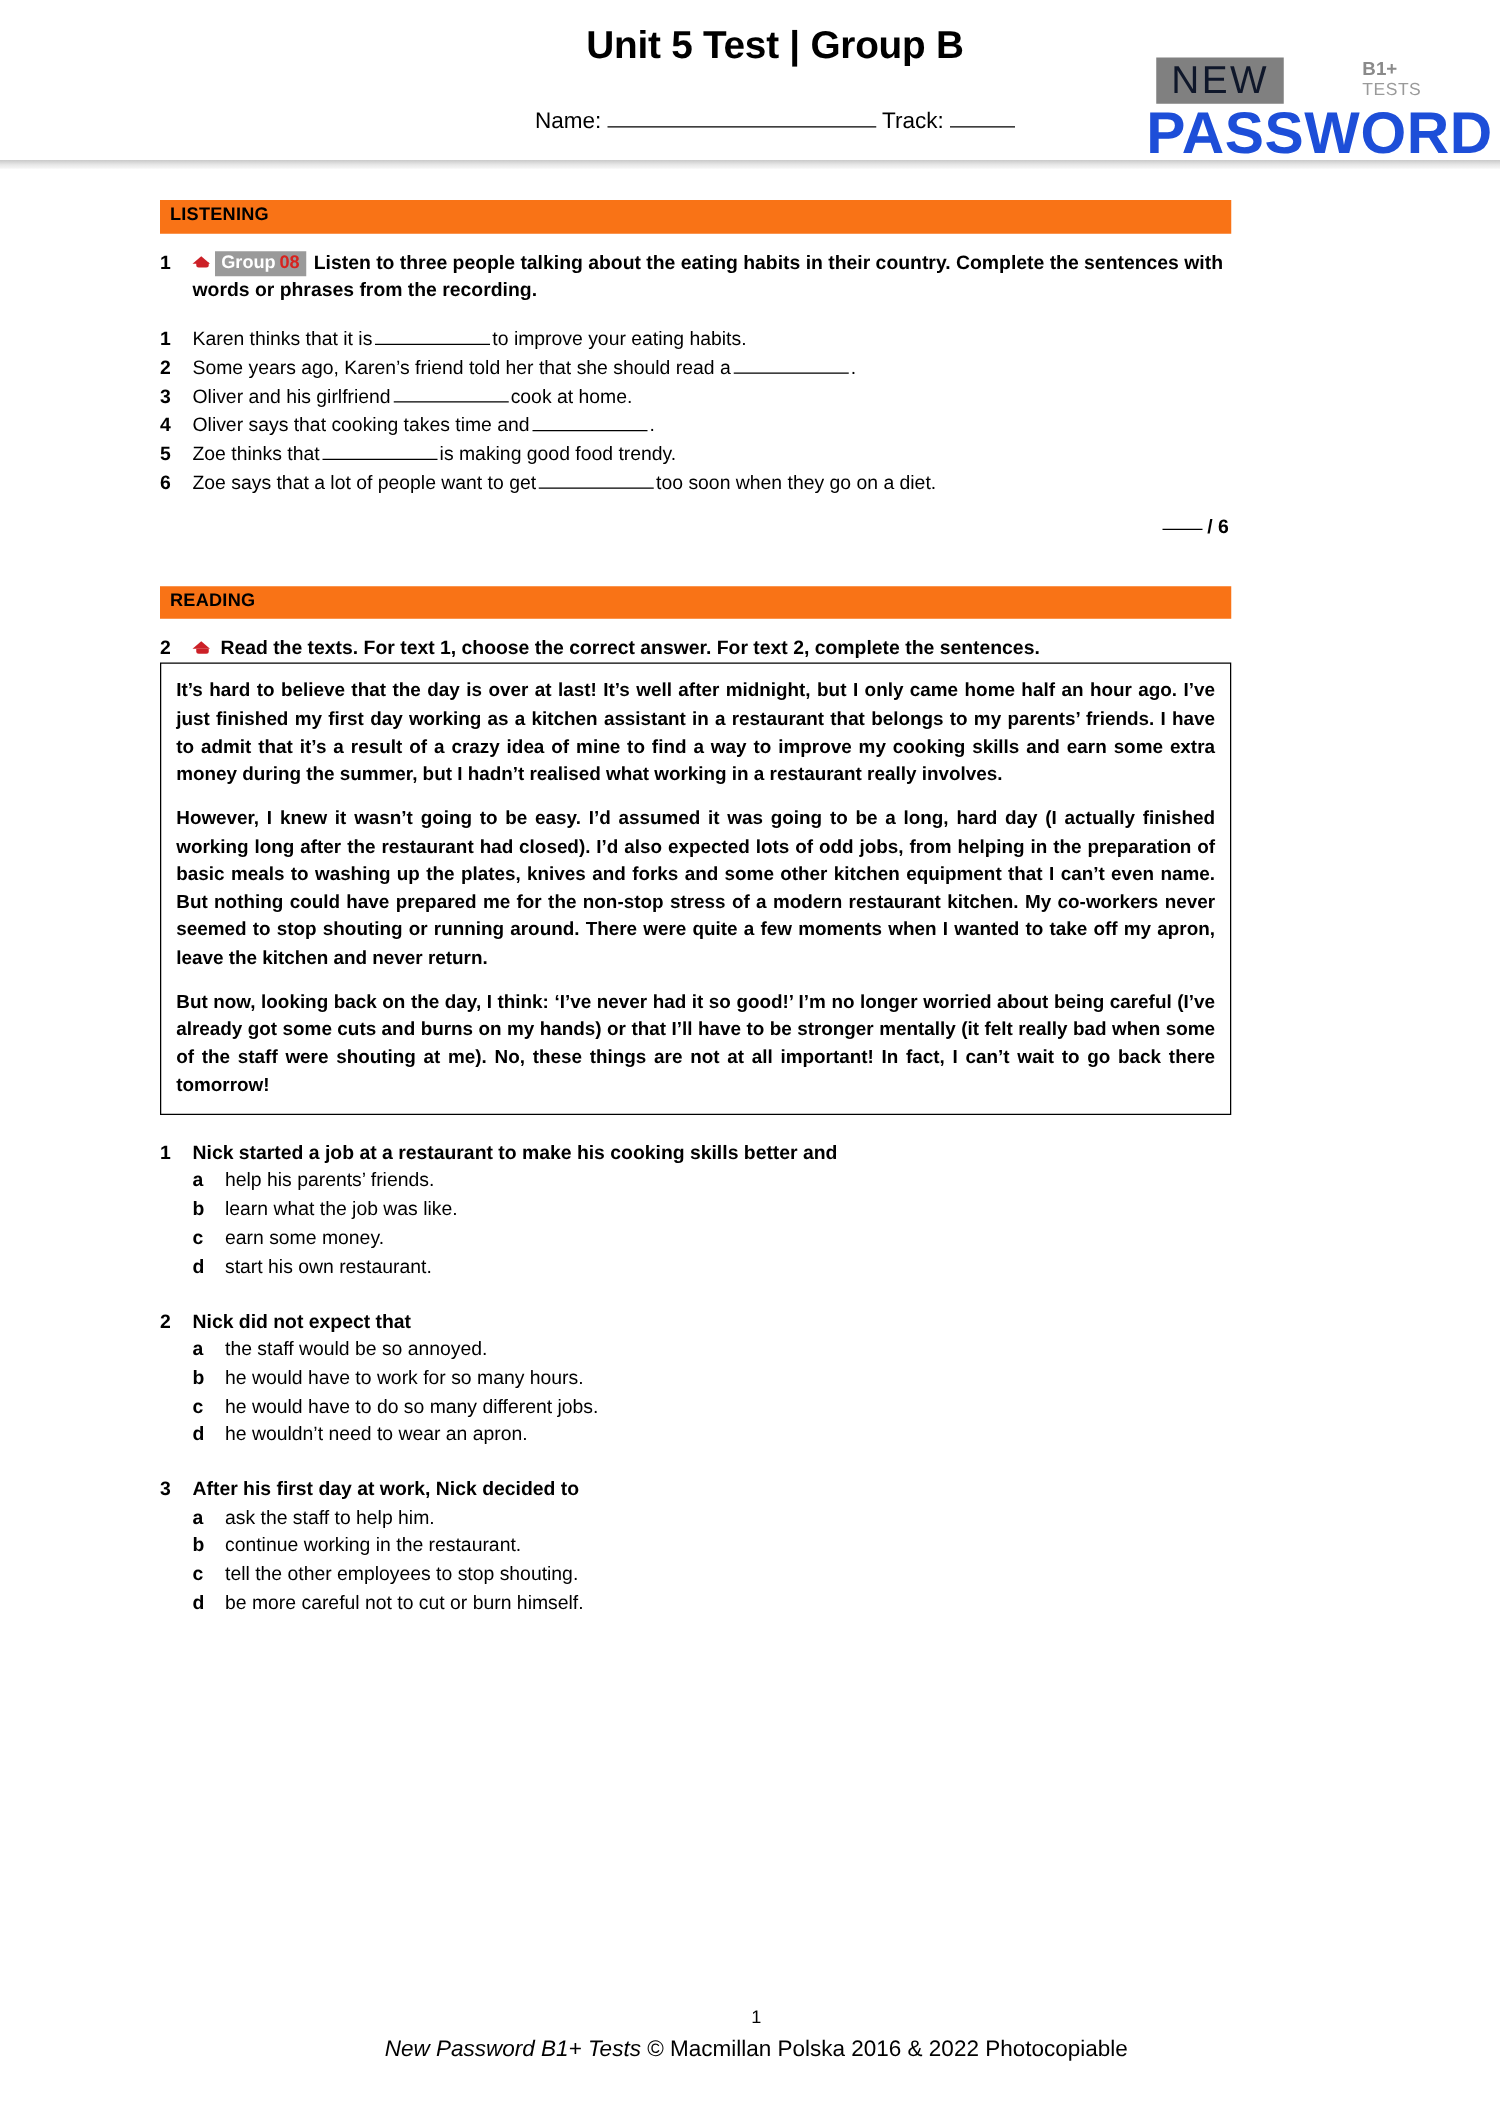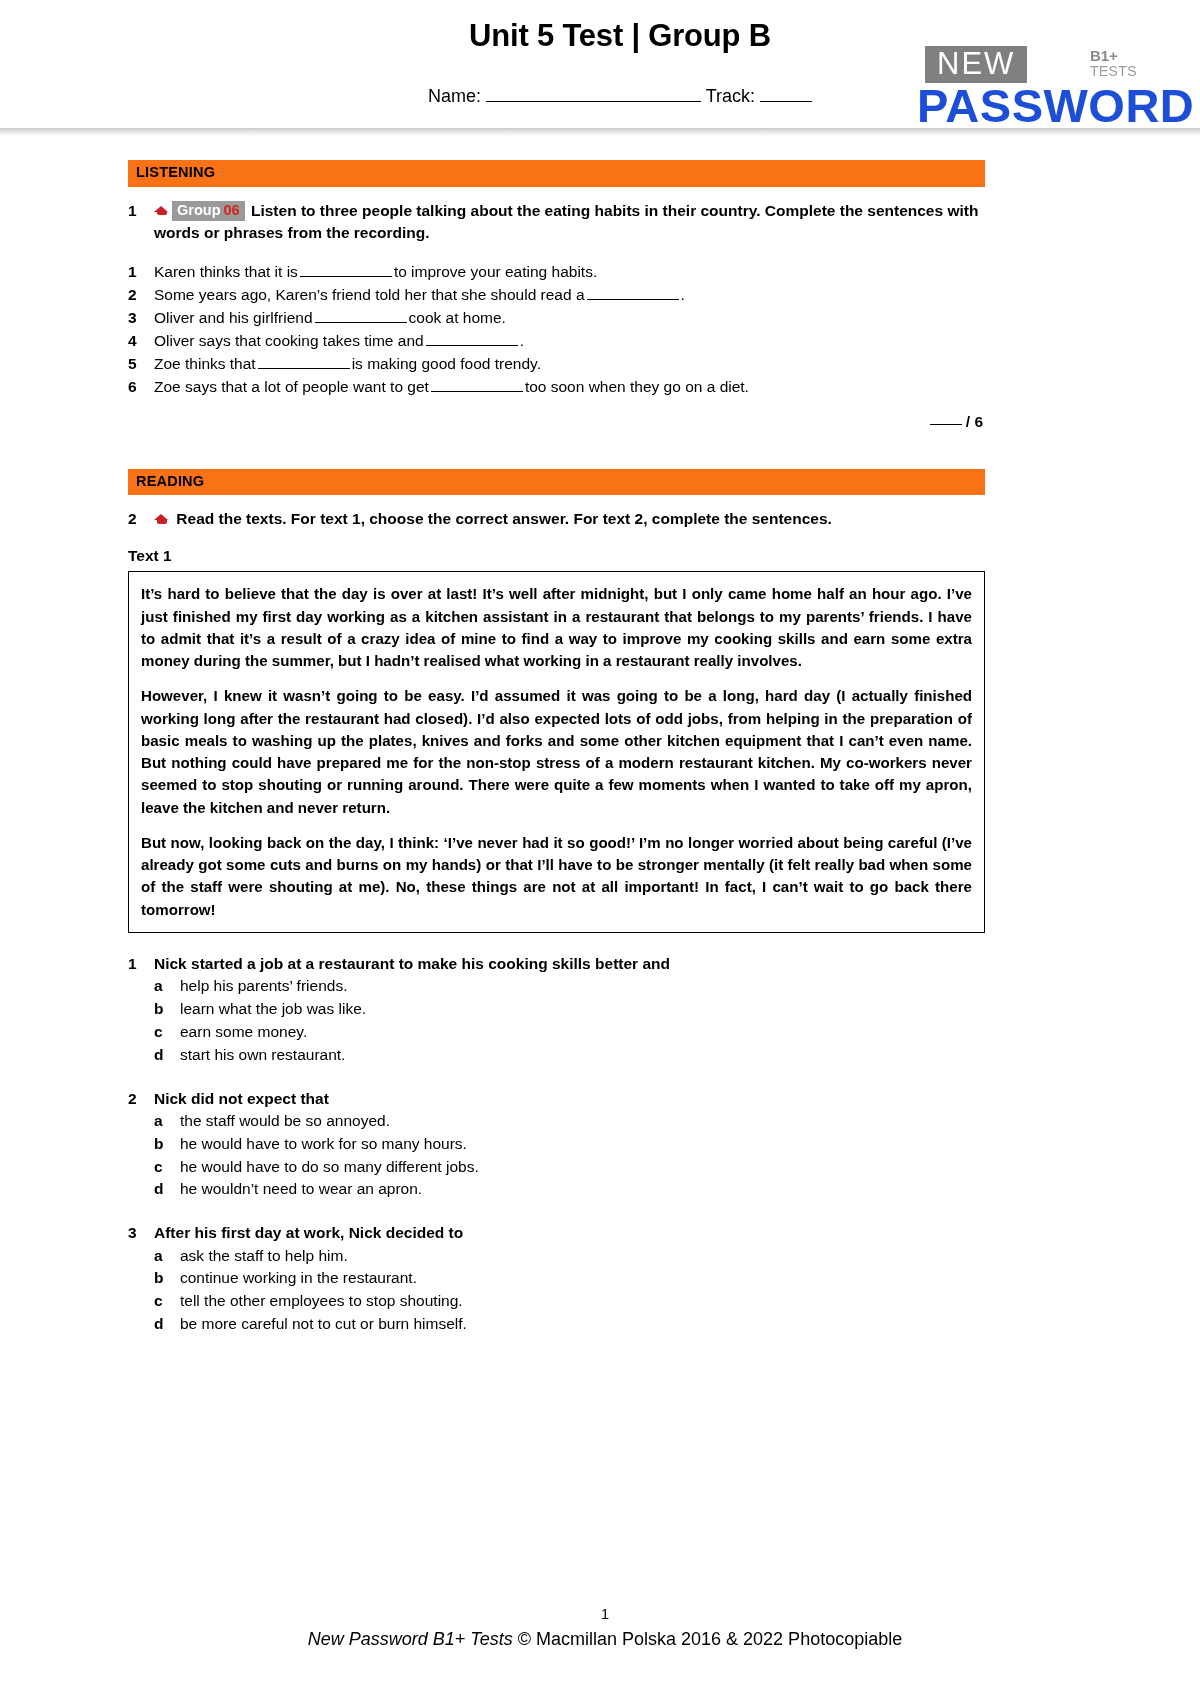--- a/index.html
+++ b/index.html
@@ -66,21 +66,21 @@
     right: 63px;
     top: 46px;
     width: 220px;
     height: 72px;
   }
   .logo-new {
     position: absolute;
     left: 8px;
     top: 0px;
     background: #808080;
-    color: #ffffff;
+    color: #0f172a;
     font-size: 31px;
     font-weight: normal;
     letter-spacing: 2px;
     padding: 2px 12px 4px 12px;
     line-height: 1;
     font-family: "Liberation Sans", sans-serif;
   }
   .logo-password {
     position: absolute;
     left: 0px;
@@ -328,21 +328,21 @@
 
   <div class="content">
 
     <div class="section-bar">LISTENING</div>
 
     <div class="task">
       <div class="task-num">1</div>
       <div class="task-body">
         <span class="cap-icon">
           <span class="cap-top"></span><span class="cap-base"></span>
-        </span><span class="track-badge"><span>Group</span><span class="track-num">06</span></span>
+        </span><span class="track-badge"><span>Group</span><span class="track-num">08</span></span>
         <span>Listen to three people talking about the eating habits in their country. Complete the sentences with words or phrases from the recording.</span>
       </div>
     </div>
 
     <div class="qlist">
       <div class="qrow">
         <span class="qn">1</span>
         <span class="qt"><span>Karen thinks that it is</span><span class="blank"></span><span>to improve your eating habits.</span></span>
       </div>
       <div class="qrow">
@@ -378,21 +378,20 @@
     <div class="task">
       <div class="task-num">2</div>
       <div class="task-body">
         <span class="cap-icon">
           <span class="cap-top"></span><span class="cap-base"></span>
         </span>
         <span>Read the texts. For text 1, choose the correct answer. For text 2, complete the sentences.</span>
       </div>
     </div>
 
-    <div class="subhead">Text 1</div>
 
     <div class="textbox">
       <p>It’s hard to believe that the day is over at last! It’s well after midnight, but I only came home half an hour ago. I’ve just finished my first day working as a kitchen assistant in a restaurant that belongs to my parents’ friends. I have to admit that it’s a result of a crazy idea of mine to find a way to improve my cooking skills and earn some extra money during the summer, but I hadn’t realised what working in a restaurant really involves.</p>
       <p>However, I knew it wasn’t going to be easy. I’d assumed it was going to be a long, hard day (I actually finished working long after the restaurant had closed). I’d also expected lots of odd jobs, from helping in the preparation of basic meals to washing up the plates, knives and forks and some other kitchen equipment that I can’t even name. But nothing could have prepared me for the non-stop stress of a modern restaurant kitchen. My co-workers never seemed to stop shouting or running around. There were quite a few moments when I wanted to take off my apron, leave the kitchen and never return.</p>
       <p>But now, looking back on the day, I think: ‘I’ve never had it so good!’ I’m no longer worried about being careful (I’ve already got some cuts and burns on my hands) or that I’ll have to be stronger mentally (it felt really bad when some of the staff were shouting at me). No, these things are not at all important! In fact, I can’t wait to go back there tomorrow!</p>
     </div>
 
     <div class="mcq">
 
       <div class="mcq-block">

